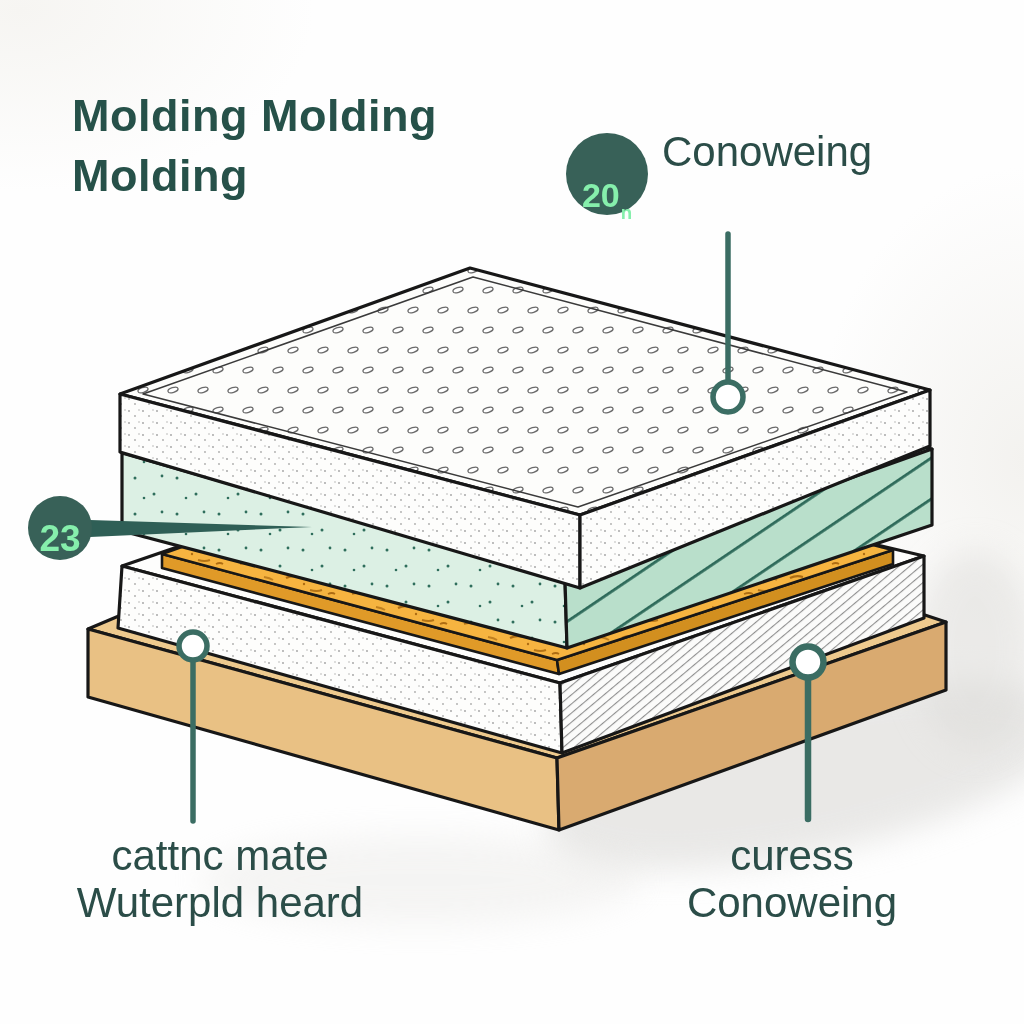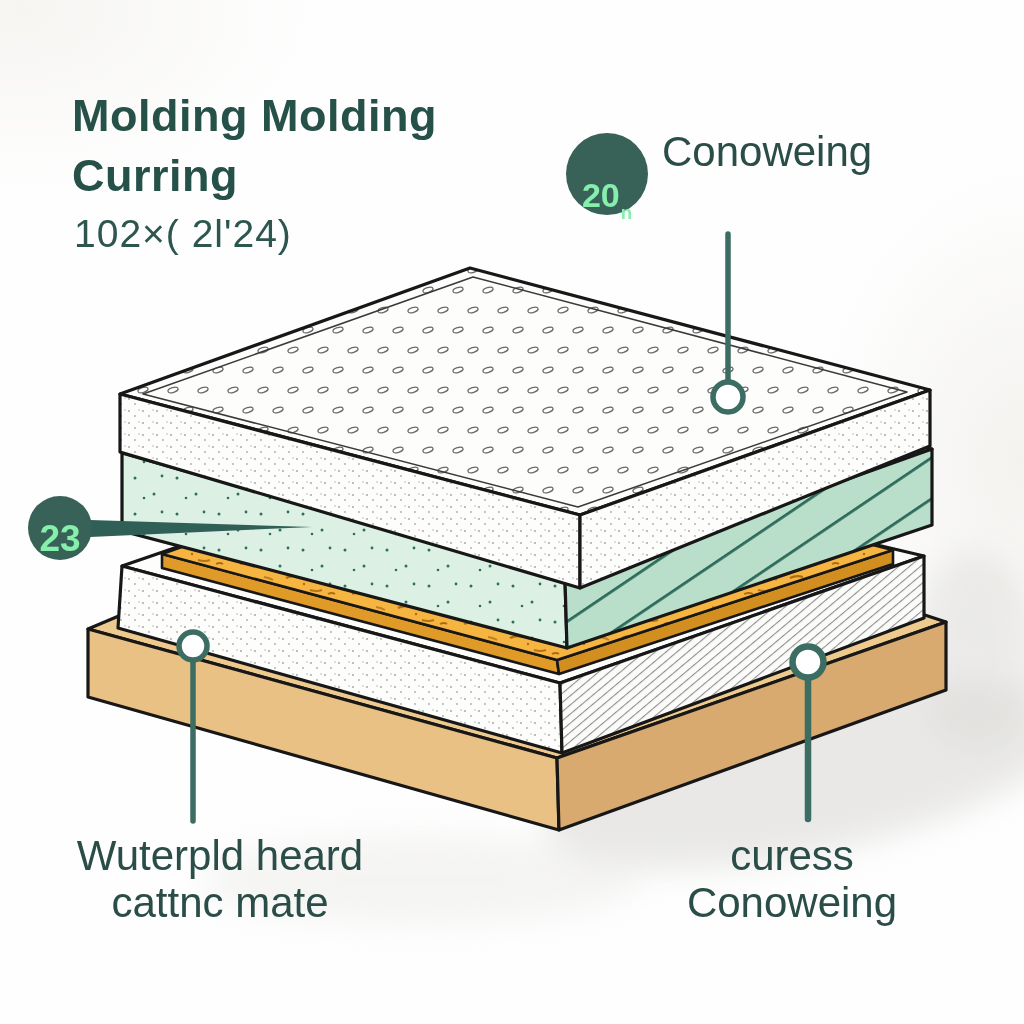--- a/index.html
+++ b/index.html
@@ -133,37 +133,36 @@
 
     <line x1="193" y1="660" x2="193" y2="821" stroke="#3b6d63" stroke-width="5.5" stroke-linecap="round"></line>
     <circle cx="193" cy="646" r="14" fill="#ffffff" stroke="#3b6d63" stroke-width="5.5"></circle>
 
     <line x1="808" y1="678" x2="808" y2="819" stroke="#3b6d63" stroke-width="6.5" stroke-linecap="round"></line>
     <circle cx="808" cy="662" r="15.5" fill="#ffffff" stroke="#3b6d63" stroke-width="6.5"></circle>
   </svg>
 
   <div class="txt title">
     <div>Molding Molding</div>
-    <div>Curring</div>
+    <div>Molding</div>
   </div>
-  <div class="txt subtitle">102×( 2l'24)</div>
 
   <div class="badge badge-20n">
     <span>20</span>
       <sup>n</sup>
   </div>
   <div class="txt callout-top-label">
     <div>Conoweing</div>
   </div>
 
   <div class="badge badge-23">23</div>
 
   <div class="txt label-bl">
+    <div>cattnc mate</div>
     <div>Wuterpld heard</div>
-    <div>cattnc mate</div>
   </div>
 
   <div class="txt label-br">
     <div>curess</div>
     <div>Conoweing</div>
   </div>
 
 </div>
 
 </body></html>

